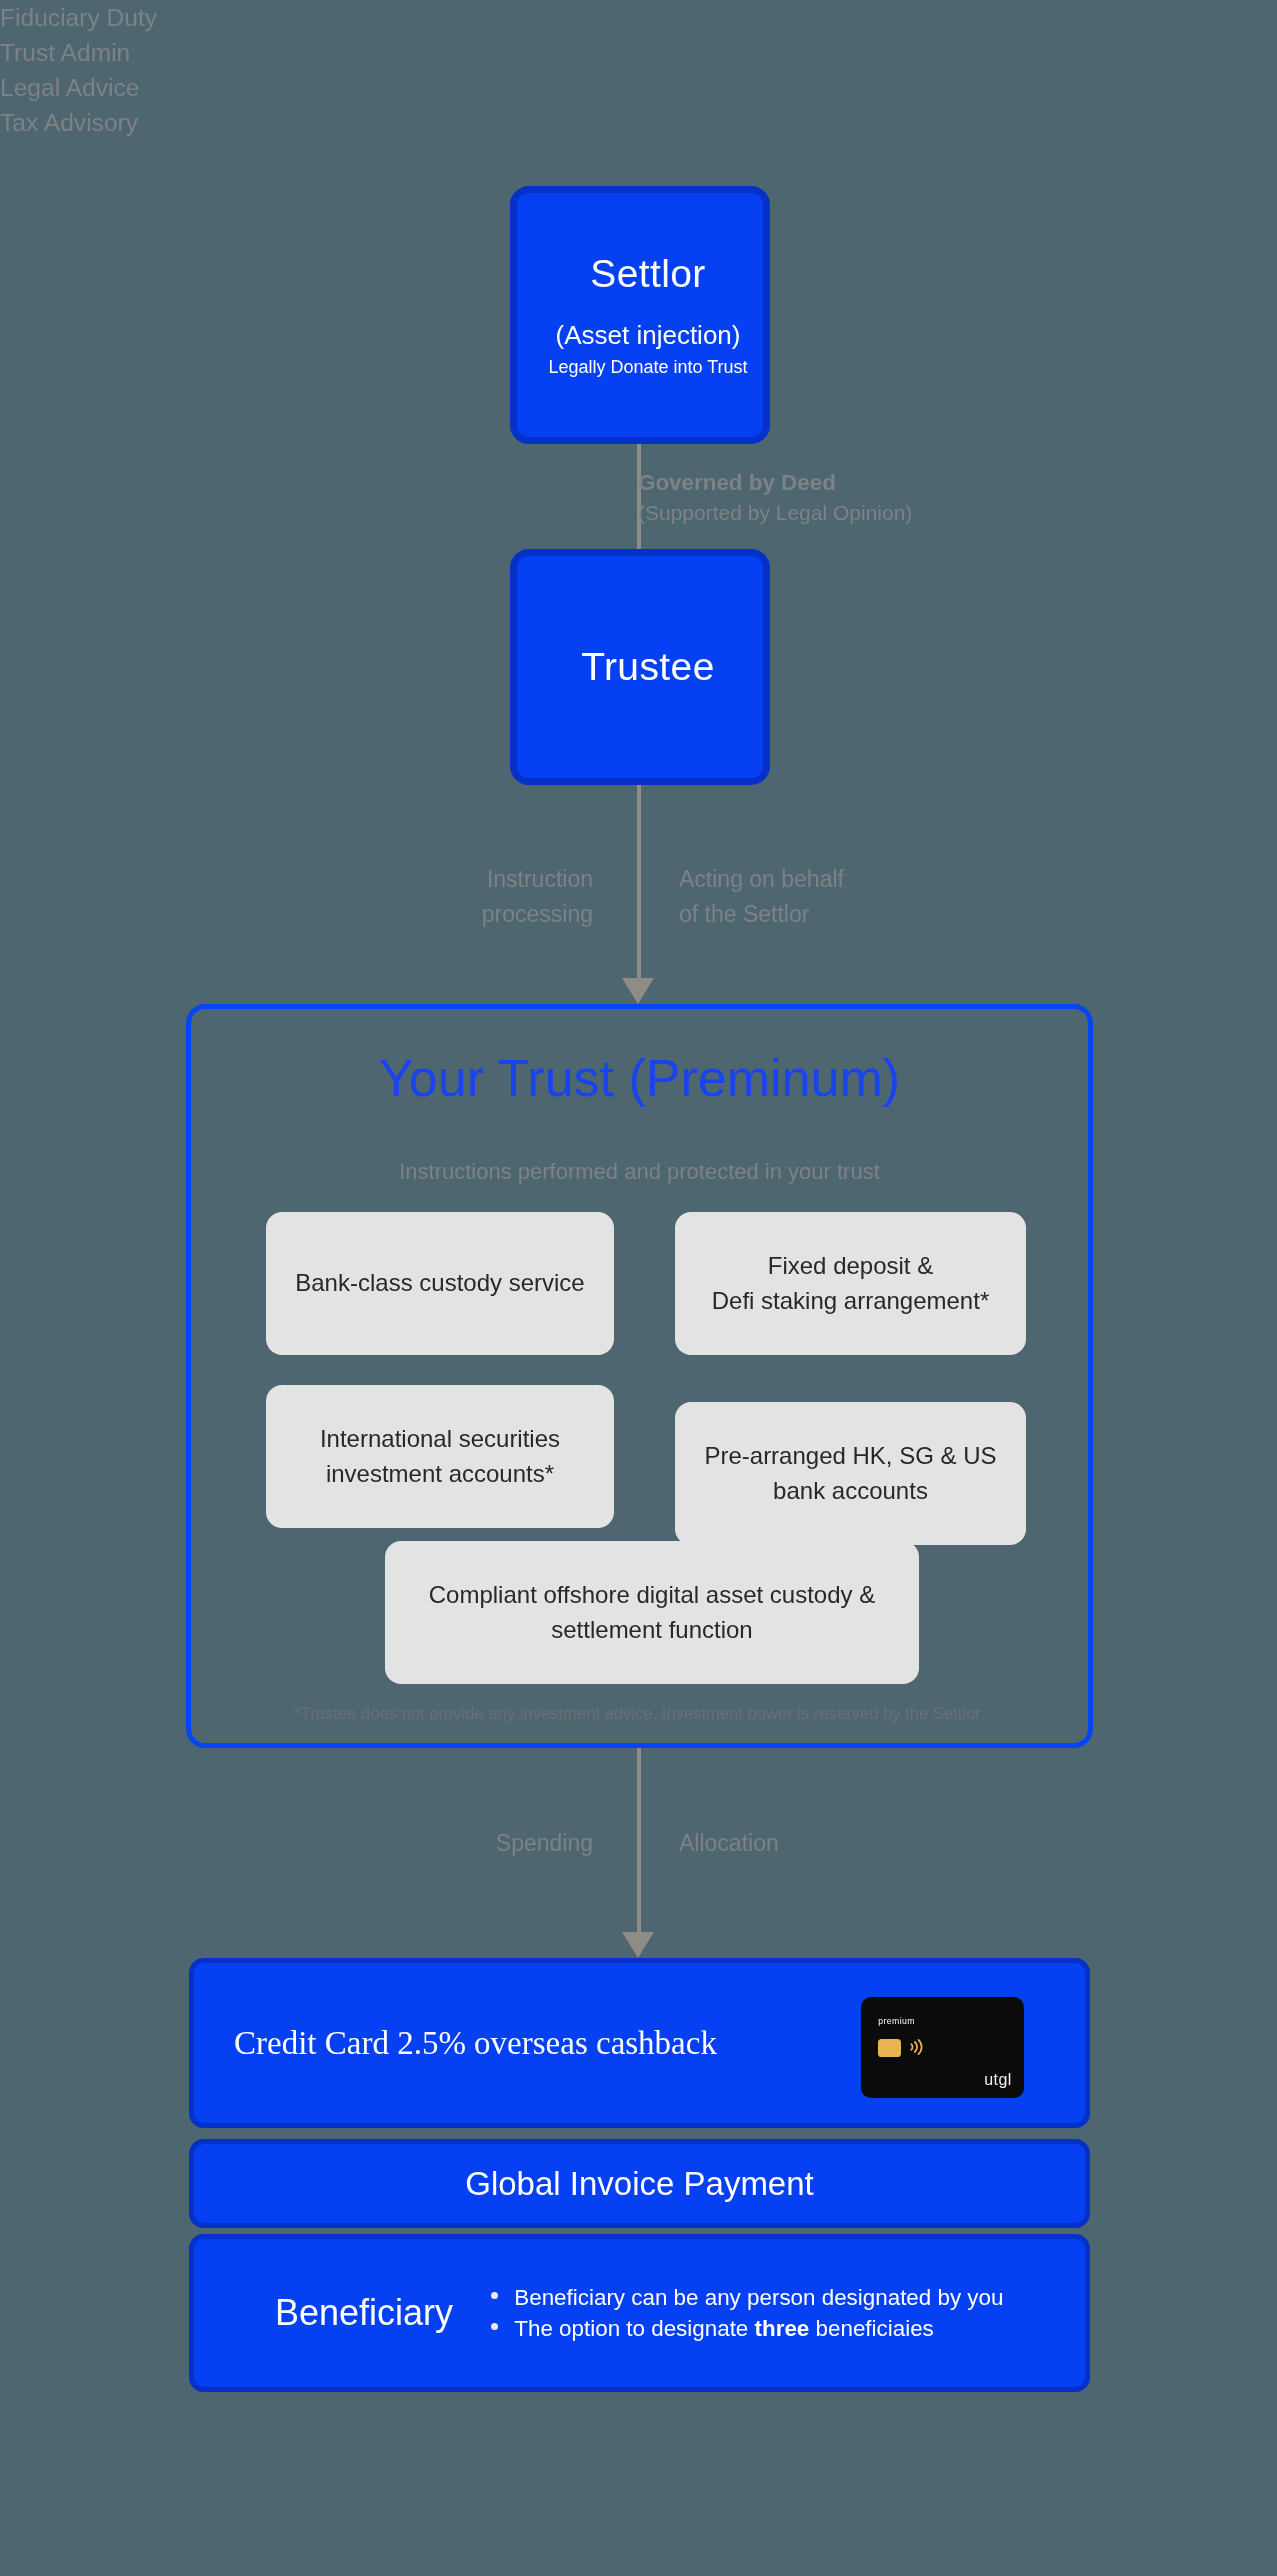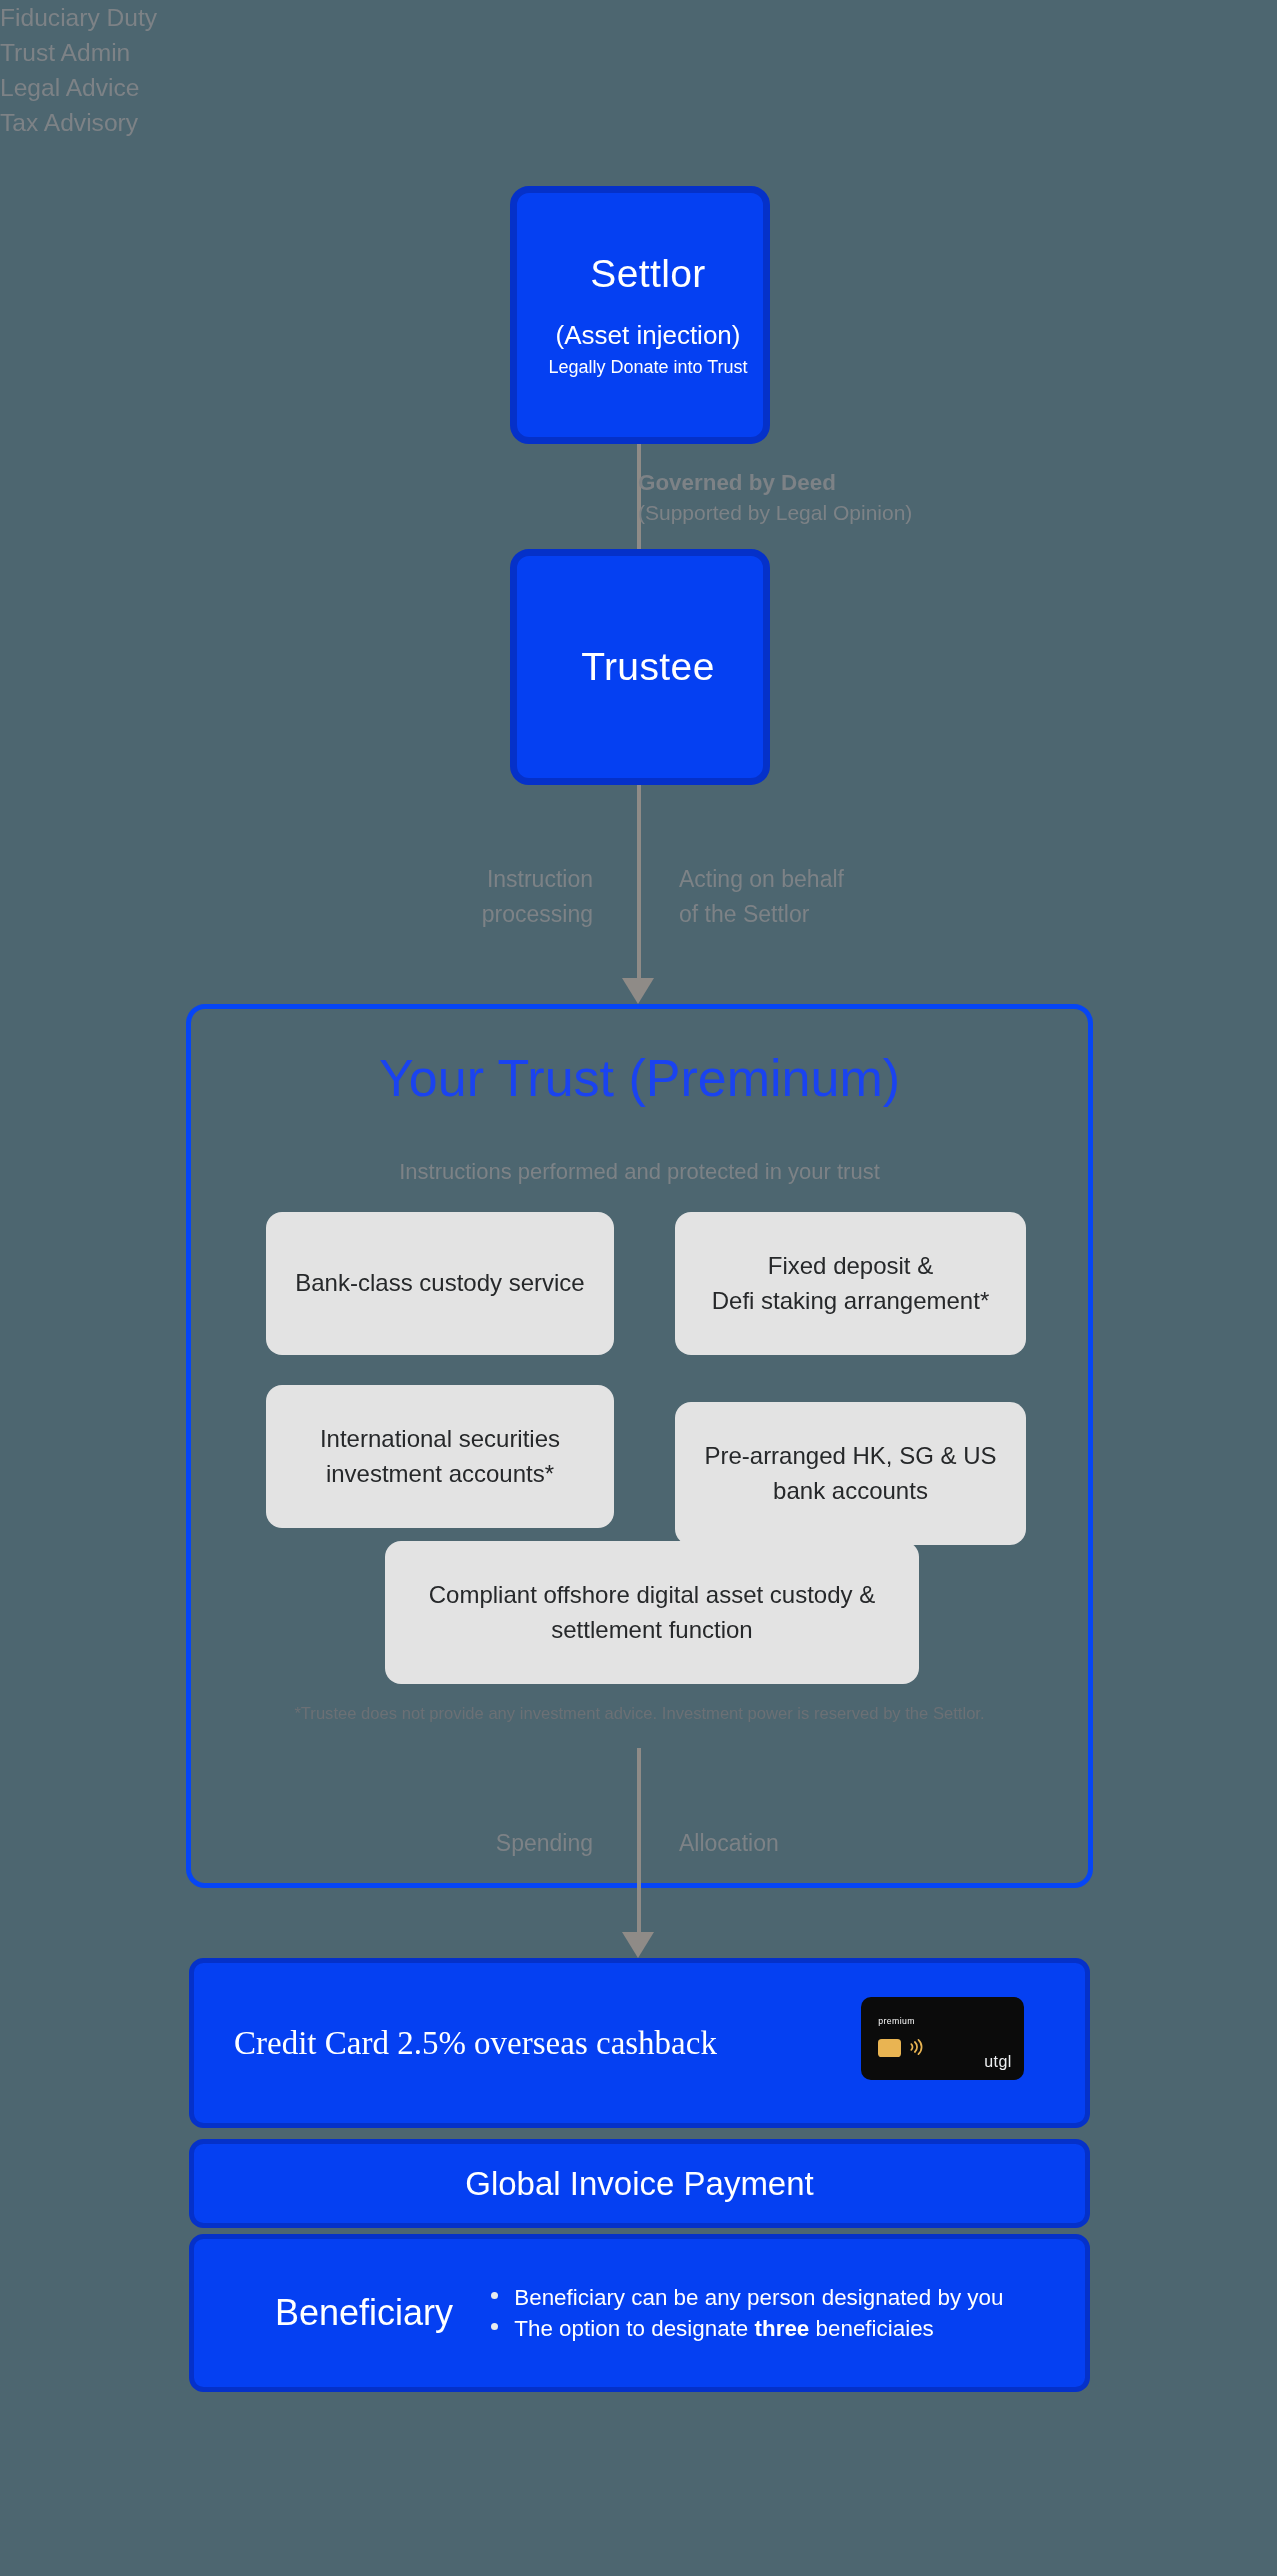--- a/index.html
+++ b/index.html
@@ -38,21 +38,21 @@
   .governed{left:638px;top:468px;font-size:21px;line-height:30px;}
   .governed .bold-line{font-weight:700;font-size:22.4px;}
   .duties{left:804px;top:601px;font-size:24.6px;line-height:35px;color:var(--muted-label);}
   .pair-label{position:absolute;font-size:23px;line-height:35px;white-space:pre-line;color:var(--muted-label);}
   .pl-left{width:217px;right:calc(100% - 593px);text-align:right;}
   .pl-right{left:679px;text-align:left;}
   .instr{top:862px;}
   .spend{top:1826px;}
 
   
-  .trust-box{position:absolute;left:186px;top:1004px;width:907px;height:884px;
+  .trust-box{position:absolute;left:186px;top:1004px;width:907px;height:744px;
     border:5.8px solid var(--outline-blue);border-radius:19px;background:transparent;}
   .trust-title{position:absolute;top:39px;left:0;width:100%;text-align:center;
     color:var(--heading-blue);font-size:52px;font-weight:500;}
   .trust-subtitle{position:absolute;top:150px;left:0;width:100%;text-align:center;
     color:var(--muted-label);font-size:22px;font-weight:500;}
   .service-box{position:absolute;background:var(--service-fill);border-radius:16px;
     display:flex;align-items:center;justify-content:center;text-align:center;
     color:var(--service-text);font-size:24px;font-weight:500;line-height:1.45;white-space:pre-line;}
   .s1{left:75px;top:203px;width:348px;height:143px;}
   .s2{left:484px;top:203px;width:351px;height:143px;}
@@ -71,21 +71,21 @@
   .invoice-label{font-size:33px;font-weight:500;}
   .beneficiary-banner{top:2234px;height:158px;display:flex;align-items:center;}
   .beneficiary-title{font-size:36px;font-weight:500;margin-left:81px;}
   .bullet-list{margin-left:38px;display:flex;flex-direction:column;gap:4px;}
   .bullet-row{display:flex;align-items:baseline;font-size:22.4px;line-height:27.5px;}
   .bullet-dot{width:7.2px;height:7.2px;border-radius:50%;background:#e8eaee;
     flex:0 0 7.2px;margin-right:16px;position:relative;top:-5.8px;}
   .bold-word{font-weight:700;}
 
   
-  .credit-card{position:absolute;left:667px;top:34px;width:163px;height:83px;
+  .credit-card{position:absolute;left:667px;top:34px;width:163px;height:101px;
     background:var(--card-fill);border-radius:10px;text-decoration:underline;}
   .card-tier{position:absolute;left:17.3px;top:19px;font-size:8.7px;letter-spacing:0.4px;
     color:var(--text-white);font-weight:500;}
   .card-chip{position:absolute;left:17.3px;top:42px;width:23px;height:18px;
     background:var(--chip-gold);border-radius:3.6px;}
   .card-waves{position:absolute;left:48px;top:40px;}
   .card-brand{position:absolute;right:12.3px;bottom:8.7px;font-size:16px;color:#eef0f2;
     font-weight:500;letter-spacing:0.4px;}
 </style>
 </head>

